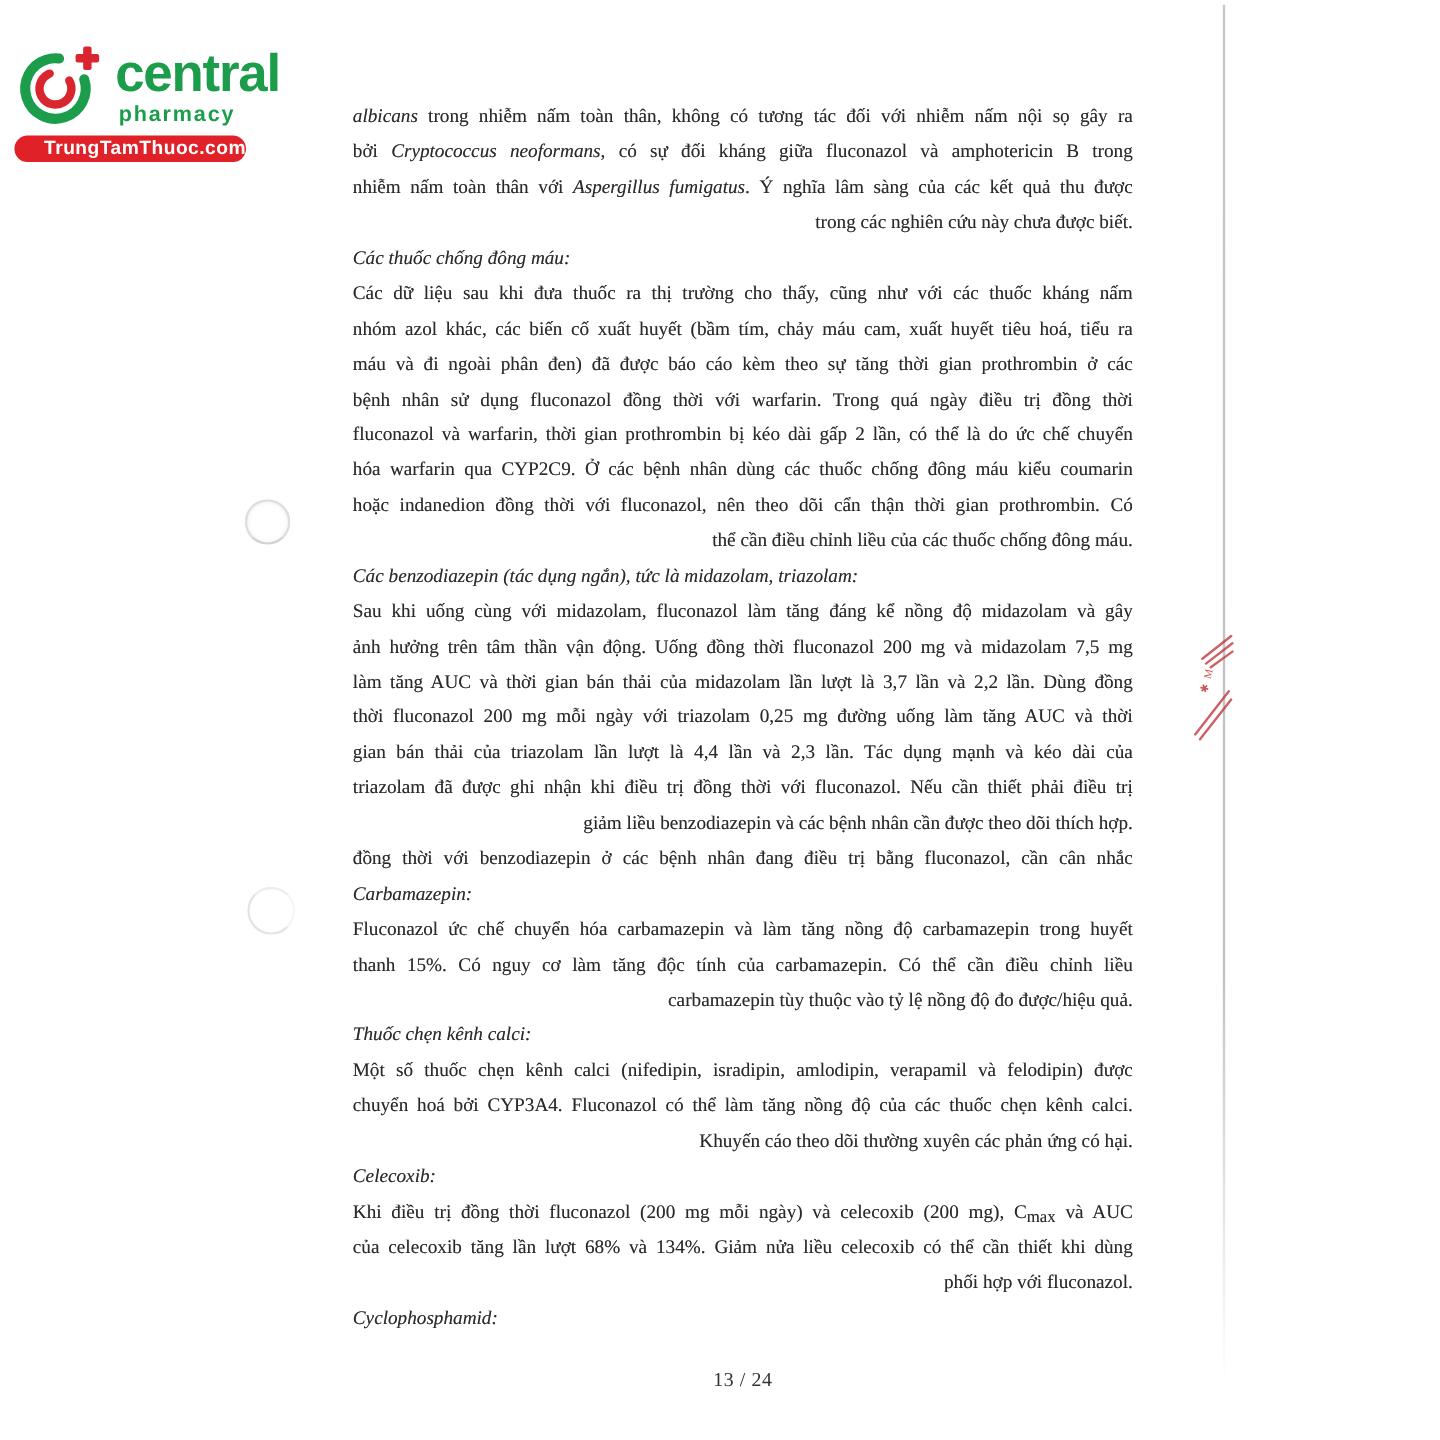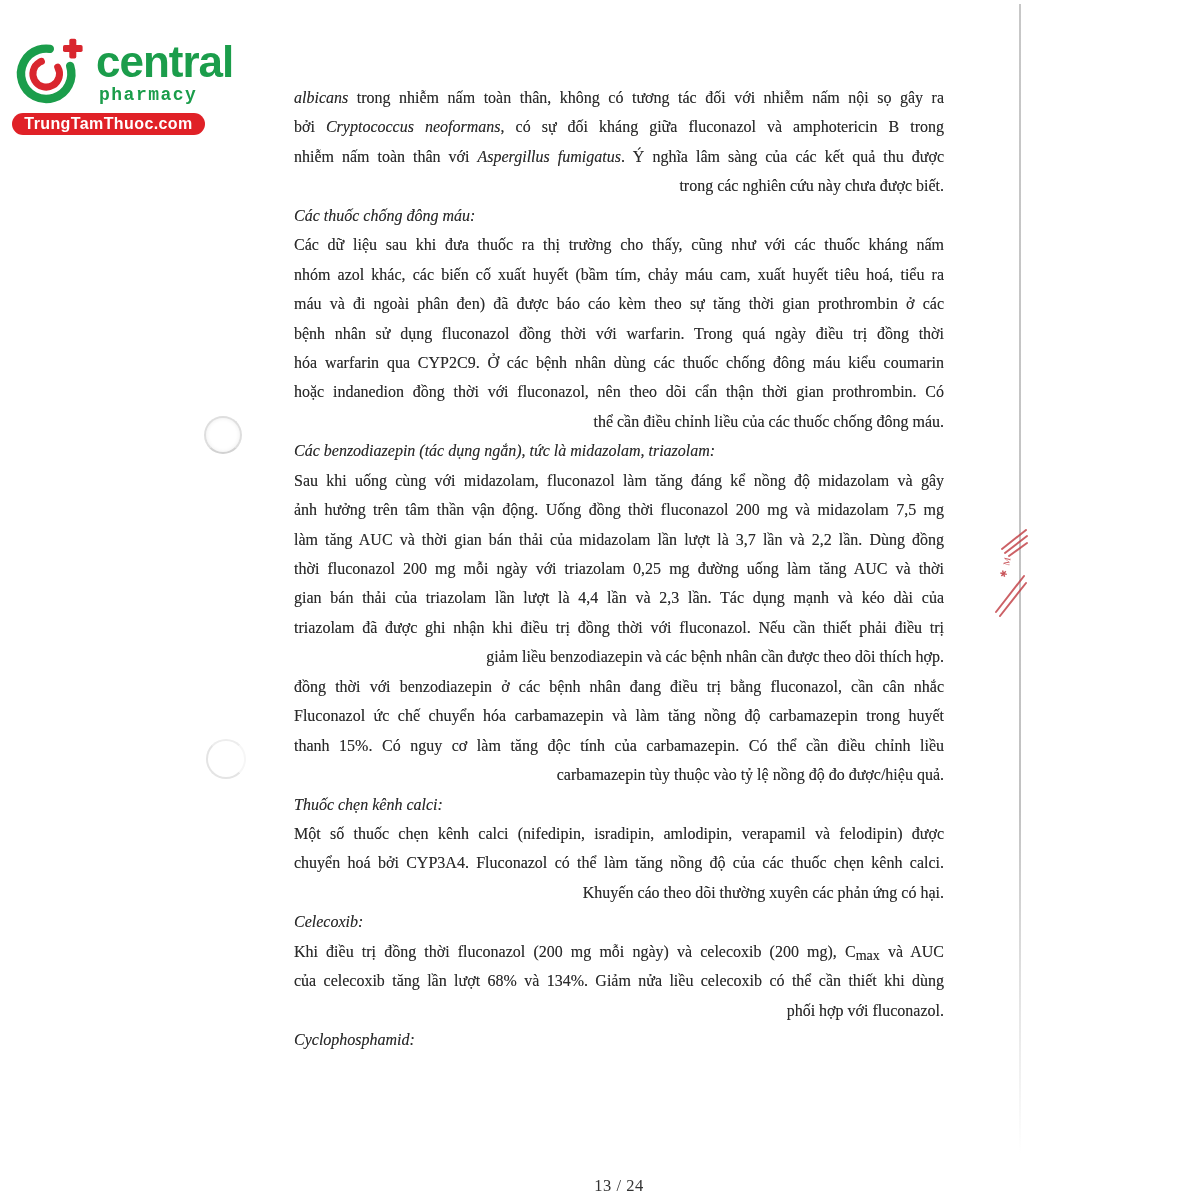--- a/index.html
+++ b/index.html
@@ -11,39 +11,39 @@
   *{margin:0;padding:0;box-sizing:border-box;}
   html,body{width:1200px;height:1200px;background:#ffffff;overflow:hidden;}
   body{font-family:"Liberation Serif","DejaVu Serif",serif;}
   .page{position:absolute;left:0;top:0;width:1200px;height:936px;background:#fff;}
 
   
   .logo{position:absolute;left:12px;top:28px;width:220px;height:110px;}
   .logo-mark{position:absolute;left:2px;top:8px;width:70px;height:70px;}
   .brand{position:absolute;left:84px;top:12px;font-family:"Liberation Sans","DejaVu Sans",sans-serif;
          font-weight:bold;font-size:44px;line-height:44px;color:var(--green);letter-spacing:-1px;}
-  .brand-sub{position:absolute;left:87px;top:58px;font-family:Liberation Mono, monospace;
+  .brand-sub{position:absolute;left:87px;top:58px;font-family:Liberation Sans, sans-serif;
          font-weight:bold;font-size:18px;line-height:18px;color:var(--green);letter-spacing:1.5px;}
   .banner{position:absolute;left:0px;top:85px;width:193px;height:22px;background:var(--red);
          border-radius:12px;color:#fff;font-family:"Liberation Sans","DejaVu Sans",sans-serif;
-         font-weight:bold;font-size:16px;line-height:22px;text-align:center;letter-spacing:0.4px;}
+         font-weight:bold;font-size:16px;line-height:22px;text-align:right;letter-spacing:0.4px;}
 
   
   .doc{position:absolute;left:294px;top:83px;width:650px;font-size:16px;color:var(--ink);
        text-shadow:0 0 0.5px rgba(60,60,60,.55);}
   .line{height:29.45px;line-height:29.45px;overflow:hidden;}
   .line.j{text-align:justify;text-align-last:justify;}
   .line.l{text-align:right;}
   .line.h{text-align:left;font-style:italic;}
   .line em{}
   .subs{font-size:14px;position:relative;top:3px;letter-spacing:0;}
 
   
   .page-num{position:absolute;left:294px;top:1140px;width:650px;text-align:center;
-            font-size:16.5px;color:#333;letter-spacing:0.5px;margin-top:36px;}
+            font-size:16.5px;color:#333;letter-spacing:0.5px;}
 
   
   .edge-line{position:absolute;left:1019px;top:4px;width:2px;height:1150px;
              background:linear-gradient(to bottom,#c7c7c7 0%,#c2c2c2 70%,rgba(200,200,200,0) 100%);}
   .hole{position:absolute;border-radius:50%;}
   .hole1{left:204px;top:416px;width:38px;height:38px;border:2.5px solid #dedede;
          border-bottom-color:#d2d2d2;box-shadow:inset 0 0 4px #ececec;}
   .hole2{left:206px;top:739px;width:40px;height:40px;border:2.5px solid #e4e4e4;
          border-right-color:#f6f6f6;border-top-color:#ededed;}
   .stamp{position:absolute;left:993px;top:508px;width:42px;height:112px;}
@@ -68,32 +68,34 @@
   <div class="doc">
       <div class="line j"><em>albicans</em><span> trong nhiễm nấm toàn thân, không có tương tác đối với nhiễm nấm nội sọ gây ra</span></div>
       <div class="line j"><span>bởi </span><em>Cryptococcus neoformans</em><span>, có sự đối kháng giữa fluconazol và amphotericin B trong</span></div>
       <div class="line j"><span>nhiễm nấm toàn thân với </span><em>Aspergillus fumigatus</em><span>. Ý nghĩa lâm sàng của các kết quả thu được</span></div>
       <div class="line l"><span>trong các nghiên cứu này chưa được biết.</span></div>
       <div class="line h"><span>Các thuốc chống đông máu:</span></div>
       <div class="line j"><span>Các dữ liệu sau khi đưa thuốc ra thị trường cho thấy, cũng như với các thuốc kháng nấm</span></div>
       <div class="line j"><span>nhóm azol khác, các biến cố xuất huyết (bầm tím, chảy máu cam, xuất huyết tiêu hoá, tiểu ra</span></div>
       <div class="line j"><span>máu và đi ngoài phân đen) đã được báo cáo kèm theo sự tăng thời gian prothrombin ở các</span></div>
       <div class="line j"><span>bệnh nhân sử dụng fluconazol đồng thời với warfarin. Trong quá ngày điều trị đồng thời</span></div>
+      <div class="line j"><span>fluconazol và warfarin, thời gian prothrombin bị kéo dài gấp 2 lần, có thể là do ức chế chuyển</span></div>
       <div class="line j"><span>hóa warfarin qua CYP2C9. Ở các bệnh nhân dùng các thuốc chống đông máu kiểu coumarin</span></div>
       <div class="line j"><span>hoặc indanedion đồng thời với fluconazol, nên theo dõi cẩn thận thời gian prothrombin. Có</span></div>
       <div class="line l"><span>thể cần điều chỉnh liều của các thuốc chống đông máu.</span></div>
       <div class="line h"><span>Các benzodiazepin (tác dụng ngắn), tức là midazolam, triazolam:</span></div>
       <div class="line j"><span>Sau khi uống cùng với midazolam, fluconazol làm tăng đáng kể nồng độ midazolam và gây</span></div>
       <div class="line j"><span>ảnh hưởng trên tâm thần vận động. Uống đồng thời fluconazol 200 mg và midazolam 7,5 mg</span></div>
       <div class="line j"><span>làm tăng AUC và thời gian bán thải của midazolam lần lượt là 3,7 lần và 2,2 lần. Dùng đồng</span></div>
       <div class="line j"><span>thời fluconazol 200 mg mỗi ngày với triazolam 0,25 mg đường uống làm tăng AUC và thời</span></div>
       <div class="line j"><span>gian bán thải của triazolam lần lượt là 4,4 lần và 2,3 lần. Tác dụng mạnh và kéo dài của</span></div>
       <div class="line j"><span>triazolam đã được ghi nhận khi điều trị đồng thời với fluconazol. Nếu cần thiết phải điều trị</span></div>
       <div class="line l"><span>giảm liều benzodiazepin và các bệnh nhân cần được theo dõi thích hợp.</span></div>
       <div class="line j"><span>đồng thời với benzodiazepin ở các bệnh nhân đang điều trị bằng fluconazol, cần cân nhắc</span></div>
+      <div class="line h"><span>Carbamazepin:</span></div>
       <div class="line j"><span>Fluconazol ức chế chuyển hóa carbamazepin và làm tăng nồng độ carbamazepin trong huyết</span></div>
       <div class="line j"><span>thanh 15%. Có nguy cơ làm tăng độc tính của carbamazepin. Có thể cần điều chỉnh liều</span></div>
       <div class="line l"><span>carbamazepin tùy thuộc vào tỷ lệ nồng độ đo được/hiệu quả.</span></div>
       <div class="line h"><span>Thuốc chẹn kênh calci:</span></div>
       <div class="line j"><span>Một số thuốc chẹn kênh calci (nifedipin, isradipin, amlodipin, verapamil và felodipin) được</span></div>
       <div class="line j"><span>chuyển hoá bởi CYP3A4. Fluconazol có thể làm tăng nồng độ của các thuốc chẹn kênh calci.</span></div>
       <div class="line l"><span>Khuyến cáo theo dõi thường xuyên các phản ứng có hại.</span></div>
       <div class="line h"><span>Celecoxib:</span></div>
       <div class="line j"><span>Khi điều trị đồng thời fluconazol (200 mg mỗi ngày) và celecoxib (200 mg), C</span><span class="subs">max</span><span> và AUC</span></div>
       <div class="line j"><span>của celecoxib tăng lần lượt 68% và 134%. Giảm nửa liều celecoxib có thể cần thiết khi dùng</span></div>

